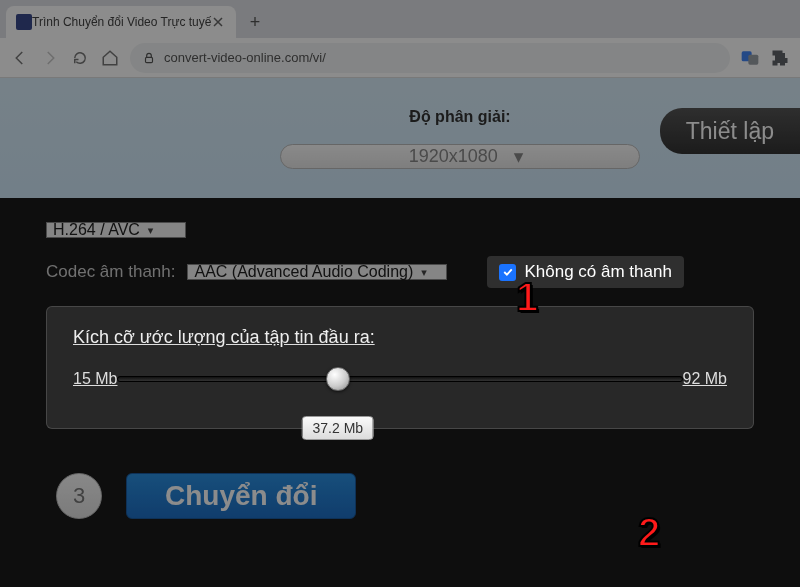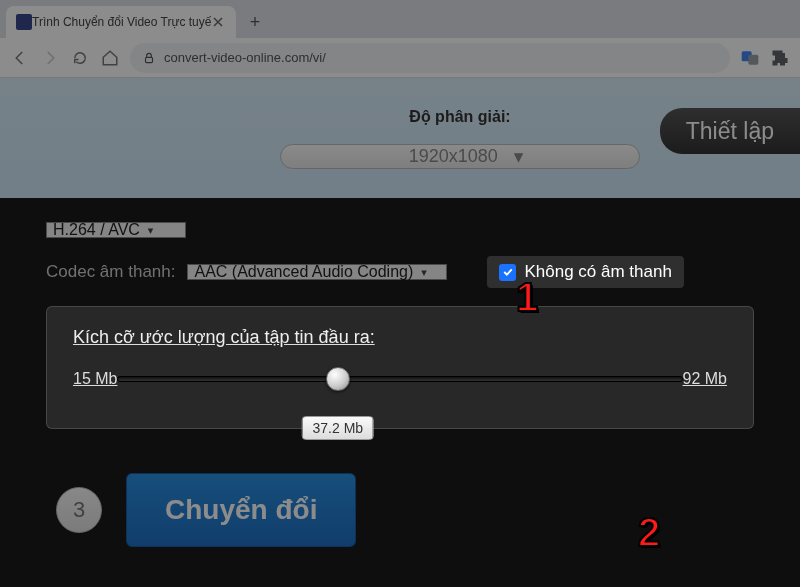--- a/index.html
+++ b/index.html
@@ -126,21 +126,21 @@
     width:46px; height:46px; border-radius:50%;
     background: linear-gradient(#f8f8f8,#e0e0e0);
     border:1px solid #bbb; color:#777;
     display:flex; align-items:center; justify-content:center;
     font-size:22px;
   }
   .convert-btn {
     background: linear-gradient(#2a8fe0,#1e6fc5);
     border:1px solid #1a5a9e;
     color:#fff; font-size:28px; font-weight:bold;
-    padding: 20px 38px; border-radius:6px; cursor:pointer;
+    padding: 6px 38px; border-radius:6px; cursor:pointer;
   }
 
   
   .anno {
     position:absolute; z-index:100;
     font-family: Impact, "Arial Black", sans-serif;
     font-size:40px; font-weight:900;
     color:#ff1a1a;
     -webkit-text-stroke: 2px #000;
     text-shadow: 2px 2px 0 #000;

